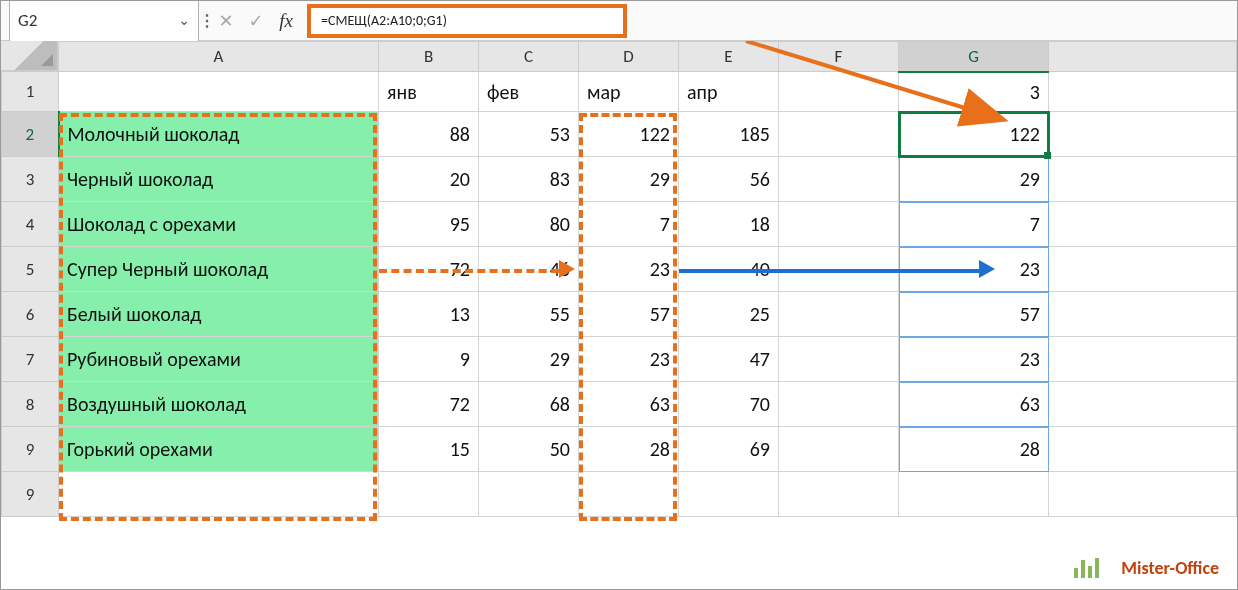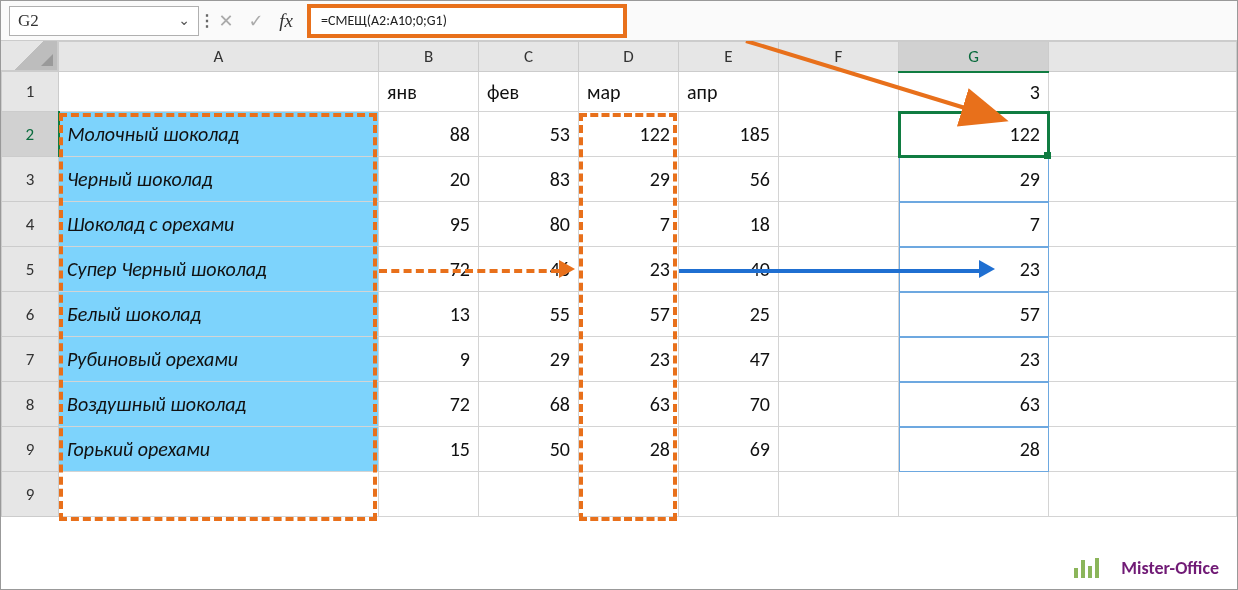--- a/index.html
+++ b/index.html
@@ -15,30 +15,29 @@
   .formula-bar {
     display: flex;
     align-items: center;
     height: 40px;
     border-bottom: 1px solid #ccc;
     background: #fafafa;
     padding: 0 8px;
   }
   .name-box {
     width: 190px;
-    height: 30px;
+    height: 42px;
     border: 1px solid #b0b0b0;
     background: #fff;
     display: flex;
     align-items: center;
     justify-content: space-between;
     padding: 0 8px;
     font-size: 17px;
     color: #333;
-    font-family: Liberation Serif, serif;
   }
   .name-box-chevron { color:#555; font-size:14px; }
   .fb-divider {
     width: 12px; text-align:center; color:#666; font-weight:bold;
   }
   .fb-btn {
     width: 30px; height:30px; display:flex; align-items:center; justify-content:center;
     color:#888; font-size:18px;
   }
   .fb-btn.cancel { color:#aaa; }
@@ -82,39 +81,39 @@
   td.hdr { font-weight:normal; text-align:left; }
   td.active {
     outline:3px solid #107c41; outline-offset:-2px; position:relative;
   }
   td.active::after{
     content:""; position:absolute; right:-3px; bottom:-3px; width:7px; height:7px; background:#107c41;
   }
   td.spill { outline:1px solid #6da8e0; outline-offset:-1px; }
   .row1 td { height:40px; }
   
-  .shadeA { background:#7dd3fc;font-style:italic; }
+  .shadeA { background:#86efac; }
   
   .overlay { position:absolute; left:0; top:0; width:100%; height:100%; pointer-events:none; }
   .dash-box {
     position:absolute; border:4px dashed #e8701b;
   }
   .arrow-orange, .arrow-blue {
     position:absolute; height:0;
   }
   .arrow-orange { border-top:4px dashed #e8701b; }
   .arrow-blue { border-top:4px solid #1f6fd1; }
   .arrow-head {
     position:absolute; width:0; height:0;
   }
   .arrow-head.orange { border-left:16px solid #e8701b; border-top:9px solid transparent; border-bottom:9px solid transparent; }
   .arrow-head.blue { border-left:16px solid #1f6fd1; border-top:9px solid transparent; border-bottom:9px solid transparent; }
   .watermark {
     position:absolute; right:18px; bottom:10px; display:flex; align-items:center; gap:22px;
-    color:#701a75; font-size:18px; font-weight:600;
+    color:#c2410c; font-size:18px; font-weight:600;
   }
   .watermark .bars { display:flex; gap:3px; align-items:flex-end; }
   .watermark .bars span{ width:4px; background:#8bb55a; display:block; }
   .b1{height:10px}.b2{height:18px}.b3{height:12px}.b4{height:20px}
 </style>
 </head>
 <body>
 
 <div class="formula-bar">
   <div class="name-box">

